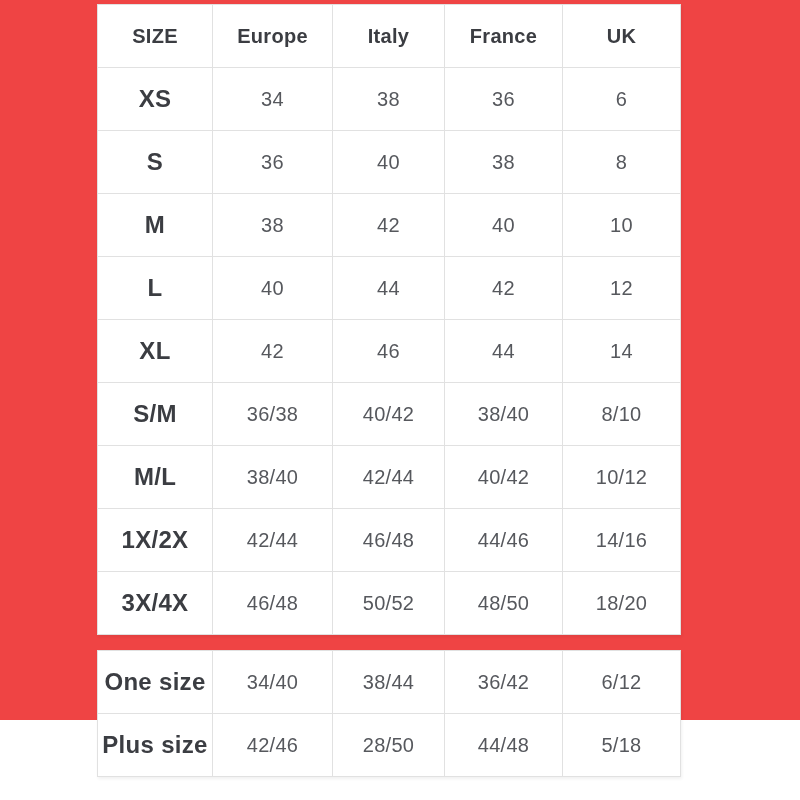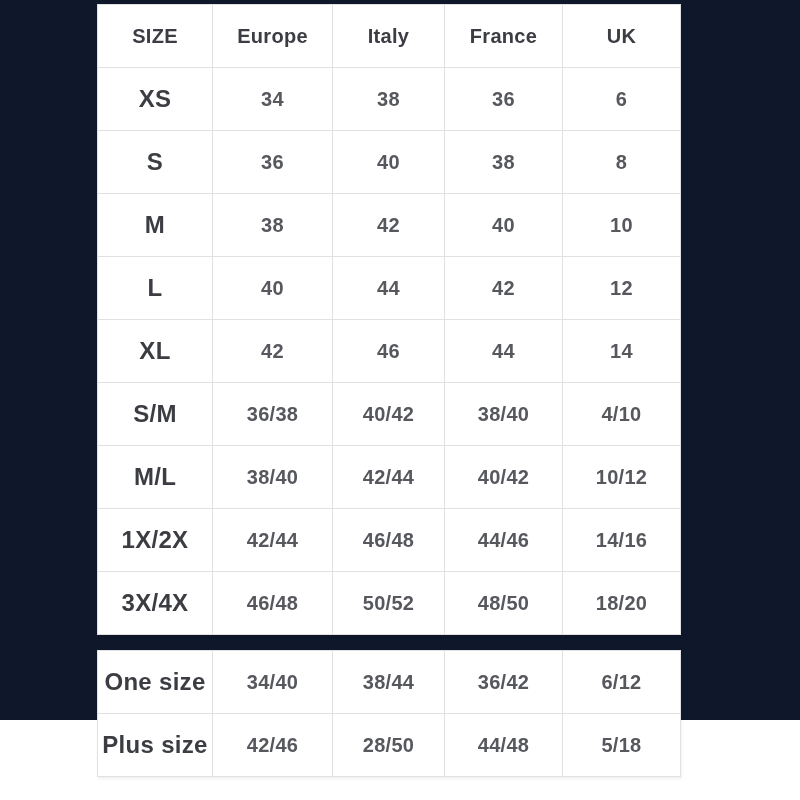--- a/index.html
+++ b/index.html
@@ -9,21 +9,21 @@
     width: 800px;
     height: 800px;
     overflow: hidden;
     font-family: "Liberation Sans", sans-serif;
   }
   .page {
     box-sizing: border-box;
     width: 800px;
     height: 720px;
     padding: 4px 0 0 97px;
-    background: #0f172a;
+    background: #ef4444;
   }
   table.size-table {
     border-collapse: collapse;
     table-layout: fixed;
     width: 583px;
     background: #ffffff;
     box-shadow: 1px 2px 3px rgba(0,0,0,0.06);
   }
   table.size-table th,
   table.size-table td {
@@ -35,21 +35,21 @@
     letter-spacing: 0.3px;
     padding: 0;
     overflow: hidden;
     white-space: nowrap;
   }
   table.size-table th {
     font-weight: bold;
     color: #3b3d42;
   }
   table.size-table td {
-    font-weight: bold;
+    font-weight: normal;
     color: #56585d;
   }
   table.size-table td.label {
     font-weight: bold;
     color: #3b3d42;
     font-size: 24px;
   }
   table.size-table.secondary {
     margin-top: 15px;
   }
@@ -110,21 +110,21 @@
           <td>42</td>
           <td>46</td>
           <td>44</td>
           <td>14</td>
         </tr>
         <tr>
           <td class="label">S/M</td>
           <td>36/38</td>
           <td>40/42</td>
           <td>38/40</td>
-          <td>4/10</td>
+          <td>8/10</td>
         </tr>
         <tr>
           <td class="label">M/L</td>
           <td>38/40</td>
           <td>42/44</td>
           <td>40/42</td>
           <td>10/12</td>
         </tr>
         <tr>
           <td class="label">1X/2X</td>

